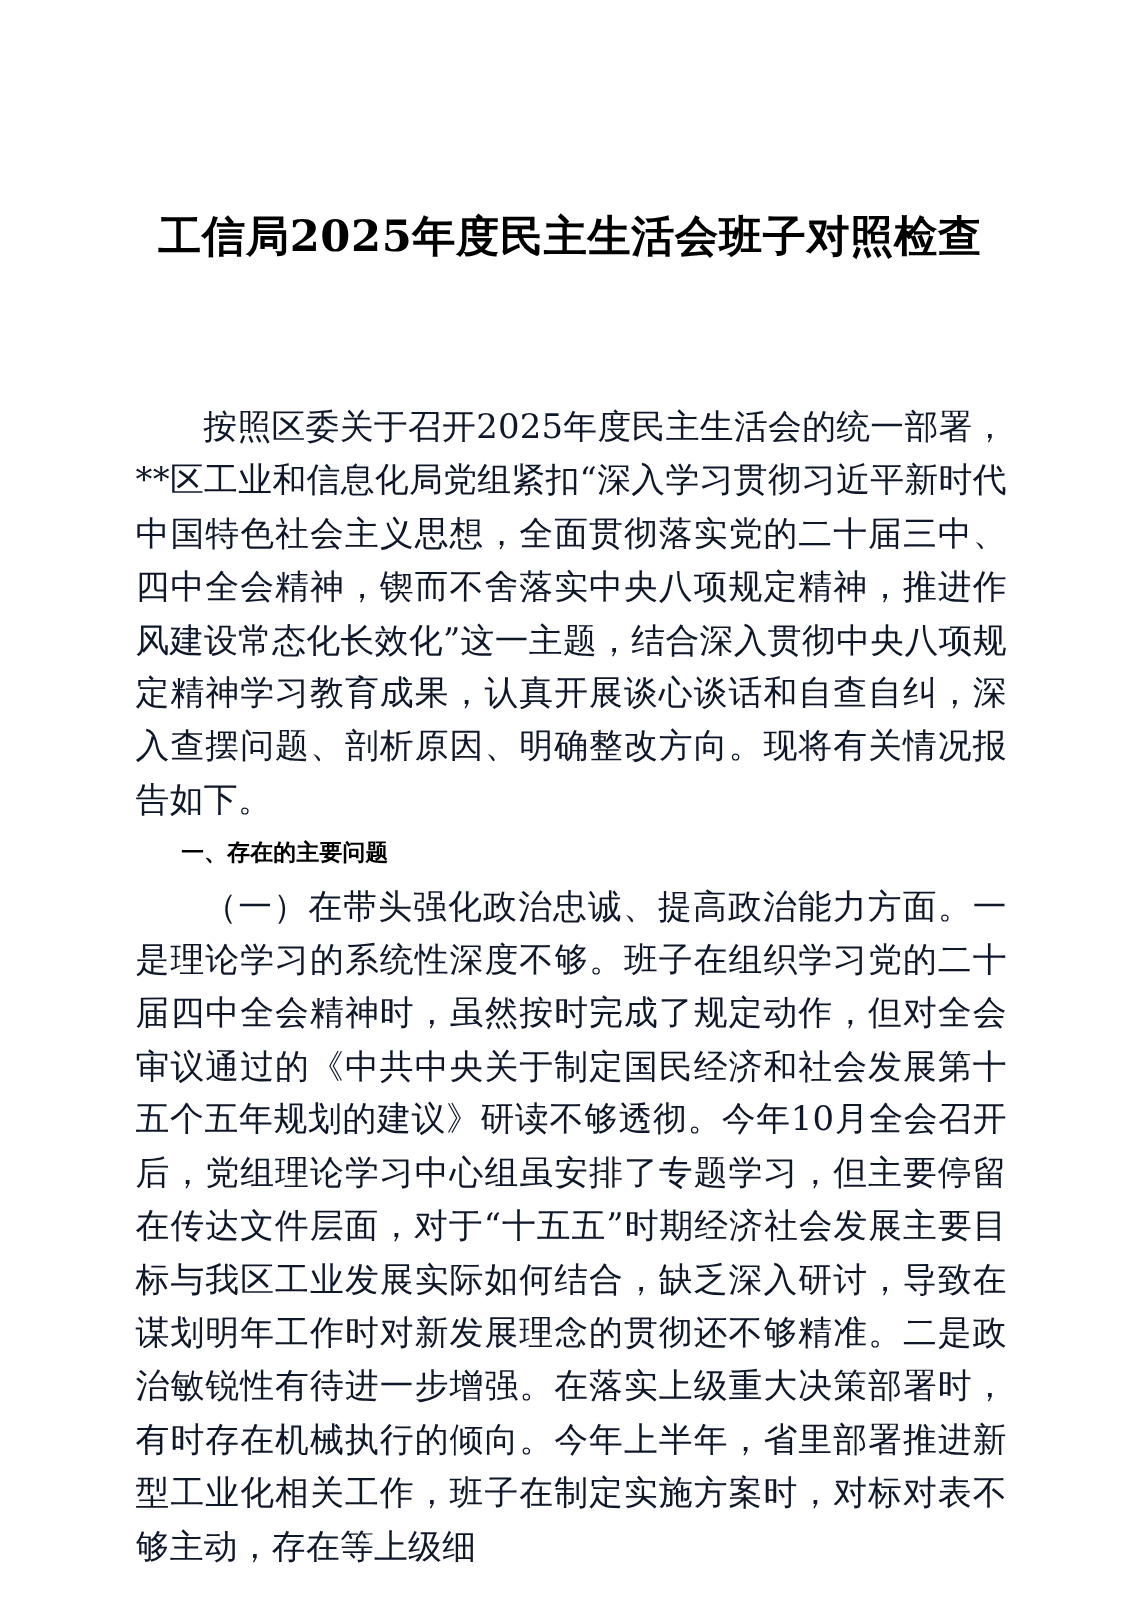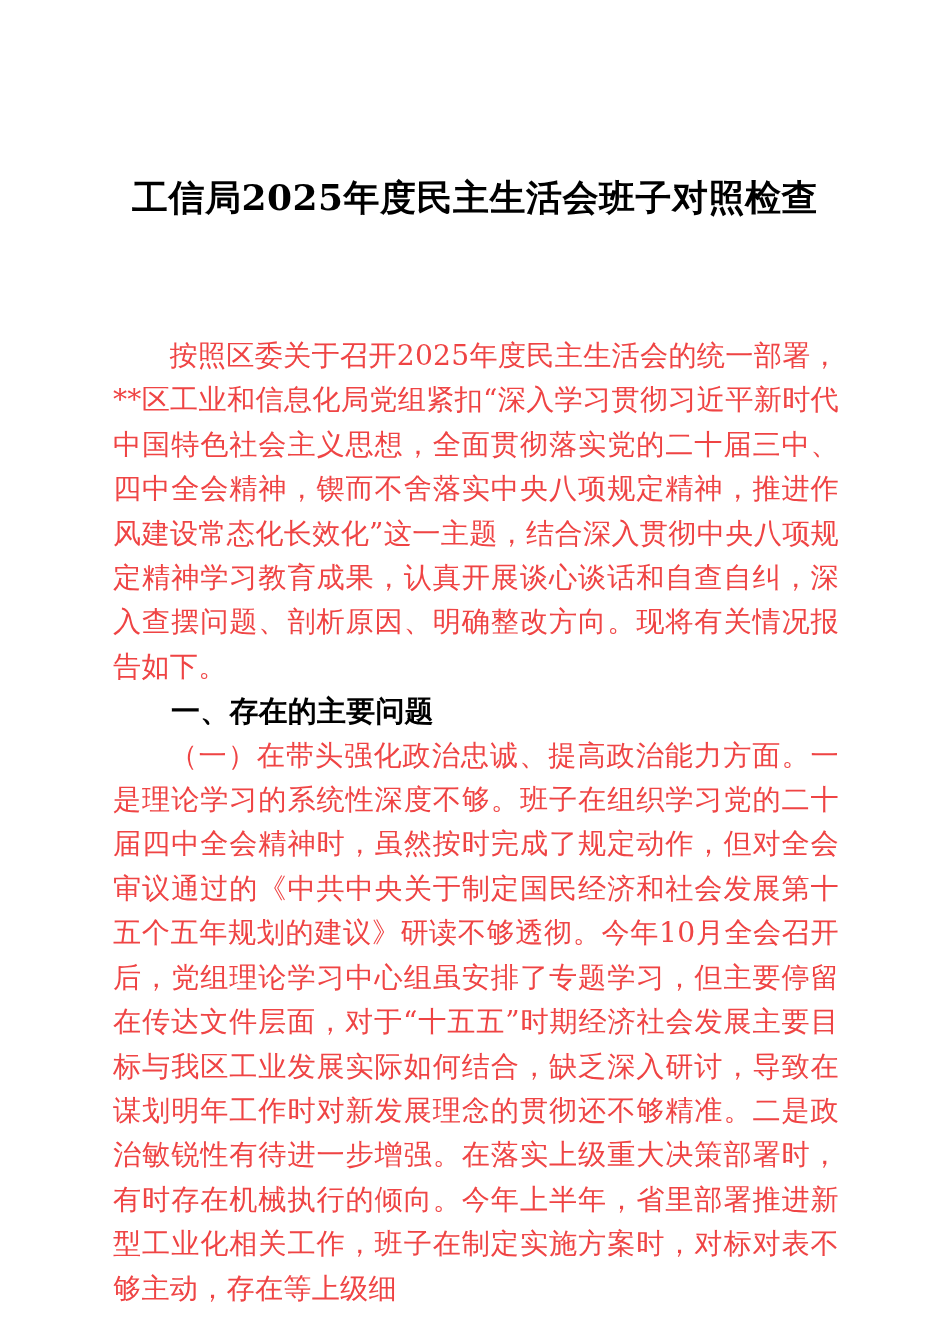--- a/index.html
+++ b/index.html
@@ -50,28 +50,28 @@
   }
   p.para {
     margin: 0;
     padding: 0;
     font-family: "DejaVu Serif", "Liberation Serif", serif;
     font-size: 28.2px;
     line-height: 44.4px;
     text-align: justify;
     text-justify: inter-ideograph;
     text-indent: 2em;
-    color: #ef4444;
+    color: #0f172a;
     letter-spacing: 0.2px;
   }
   h2.section-heading {
     margin: 0;
     padding: 0;
     font-family: "DejaVu Sans", "Liberation Sans", sans-serif;
-    font-size: 29px;
+    font-size: 19px;
     font-weight: bold;
     line-height: 44.4px;
     text-indent: 2em;
     text-align: left;
     color: #000000;
     letter-spacing: 0.2px;
   }
 </style>
 </head>
 <body>

